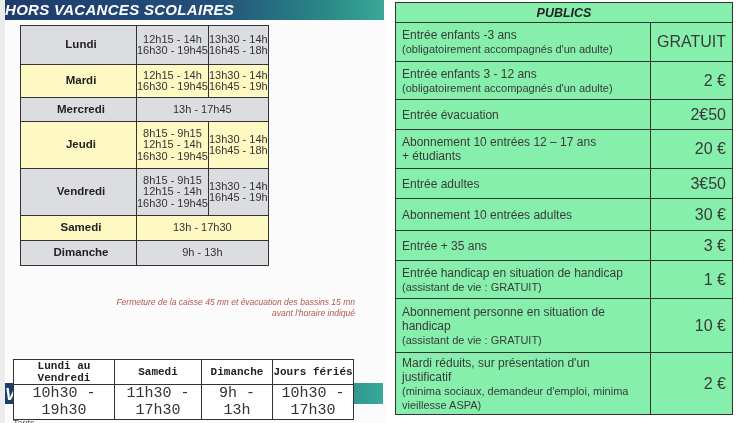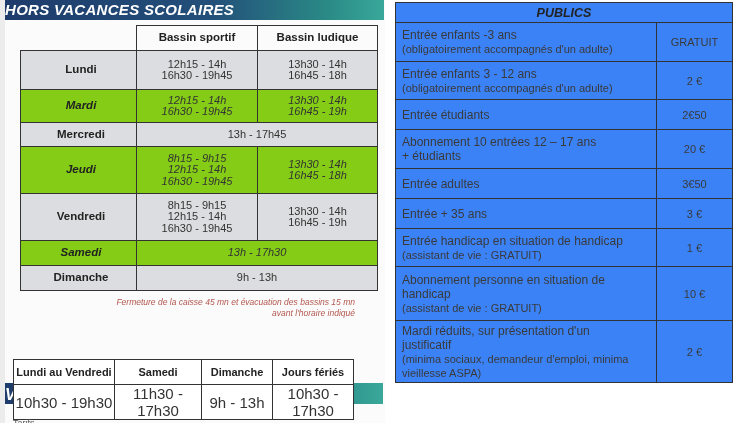--- a/index.html
+++ b/index.html
@@ -31,67 +31,62 @@
     font-size:11px;
   }
   .sched td {
     border:1.5px solid #333; text-align:center; line-height:11.5px; padding:0;
     color:#333;
   }
   .sched td.day { text-align:center; padding-left:5px; font-weight:bold; font-size:11.5px; color:#222; width:110px; }
   .sched td.h { font-weight:bold; font-size:11.5px; height:24px; color:#222; }
   .sched td.blank { border:none; background:transparent; }
   .sched tr.g td { background:#dcdde0; }
-  .sched tr.w td { background:#84cc16;font-style:italic; }
+  .sched tr.w td { background:#fef9c3; }
   .sched td.c1 { width:120px; }
   .sched td.c2 { width:119px; }
 
   .note {
     position:absolute; left:20px; top:297px; width:335px;
     text-align:right; font-style:italic; font-size:8.5px; line-height:11px;
     color:#b3564e;
   }
 
   .vac {
     position:absolute; left:13px; top:359px; font-size:11px;
   }
-  .vac td { border:1.5px solid #333; text-align:center; color:#333; background:#fff; padding:0; }
+  .vac td { border:1.5px solid #333; text-align:center; color:#333; background:#fff; padding:0;font-family:Liberation Mono, monospace; }
   .vac tr.hd td { font-weight:bold; height:24px; color:#222; }
   .vac tr.vl td { height:22px; font-size:15px; }
 
   .cut-text {
     position:absolute; left:13px; top:417px; width:360px; height:6px; overflow:hidden;
     font-size:9px; color:#555; white-space:nowrap; line-height:12px;
   }
 
   .publics {
     position:absolute; left:395px; top:2px; width:338px;
     font-size:12px; color:#3a3a3a;
   }
-  .publics td { border:1.5px solid #333; padding:0 6px; vertical-align:middle; background:#3b82f6;margin-left:36px; }
+  .publics td { border:1.5px solid #333; padding:0 6px; vertical-align:middle; background:#86efac;margin-left:36px; }
   .publics td.title { text-align:center; font-weight:bold; font-style:italic; font-size:12.5px; height:19px; color:#222; }
   .publics td.label { width:248px; line-height:14px; }
-  .publics td.price { text-align:center; font-size:11px; }
+  .publics td.price { text-align:right; font-size:16px; }
   .publics .sub { display:block; font-size:11px; }
 </style>
 </head>
 <body>
 
 <div class="left-edge"></div>
 <div class="left-panel"></div>
 
 <div class="banner banner1">HORS VACANCES SCOLAIRES</div>
 
 <table class="sched">
   <tbody>
-      <tr>
-    <td class="blank"></td>
-    <td class="h c1">Bassin sportif</td>
-    <td class="h c2">Bassin ludique</td>
-  </tr>
   <tr class="g" style="height:39px">
     <td class="day">Lundi</td>
     <td><span>12h15 - 14h</span><br><span>16h30 - 19h45</span></td>
     <td><span>13h30 - 14h</span><br><span>16h45 - 18h</span></td>
   </tr>
   <tr class="w" style="height:33px">
     <td class="day">Mardi</td>
     <td><span>12h15 - 14h</span><br><span>16h30 - 19h45</span></td>
     <td><span>13h30 - 14h</span><br><span>16h45 - 19h</span></td>
   </tr>
@@ -153,30 +148,34 @@
   </tr>
   <tr style="height:39px">
     <td class="label"><span>Entrée enfants -3 ans</span><span class="sub">(obligatoirement accompagnés d'un adulte)</span></td>
     <td class="price">GRATUIT</td>
   </tr>
   <tr style="height:38px">
     <td class="label"><span>Entrée enfants 3 - 12 ans</span><span class="sub">(obligatoirement accompagnés d'un adulte)</span></td>
     <td class="price">2 €</td>
   </tr>
   <tr style="height:30px">
-    <td class="label">Entrée étudiants</td>
+    <td class="label">Entrée évacuation</td>
     <td class="price">2€50</td>
   </tr>
   <tr style="height:39px">
     <td class="label"><span>Abonnement 10 entrées 12 – 17 ans</span><br><span>+ étudiants</span></td>
     <td class="price">20 €</td>
   </tr>
   <tr style="height:30px">
     <td class="label">Entrée adultes</td>
     <td class="price">3€50</td>
+  </tr>
+  <tr style="height:32px">
+    <td class="label">Abonnement 10 entrées adultes</td>
+    <td class="price">30 €</td>
   </tr>
   <tr style="height:30px">
     <td class="label">Entrée + 35 ans</td>
     <td class="price">3 €</td>
   </tr>
   <tr style="height:38px">
     <td class="label"><span>Entrée handicap en situation de handicap</span><span class="sub">(assistant de vie : GRATUIT)</span></td>
     <td class="price">1 €</td>
   </tr>
   <tr style="height:54px">

